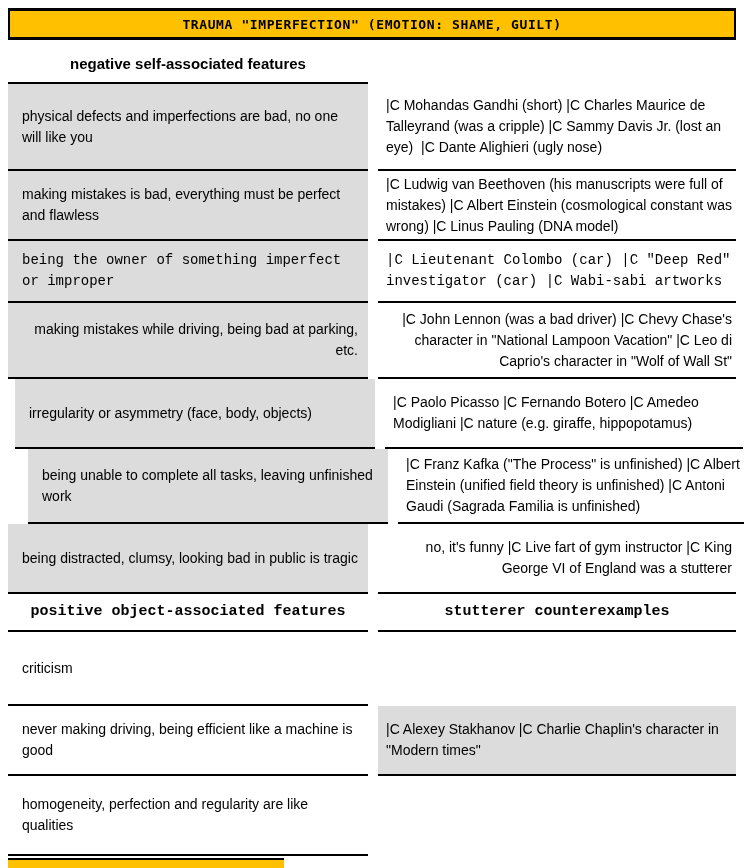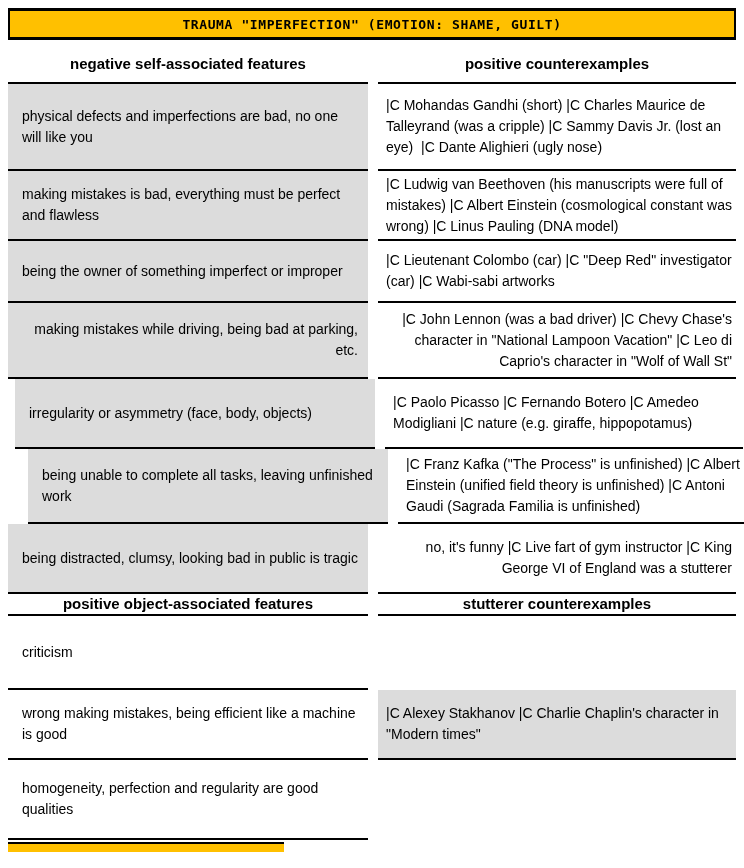--- a/index.html
+++ b/index.html
@@ -43,21 +43,21 @@
   }
 
   .col-header{
     display:flex;align-items:center;justify-content:center;
     font-weight:bold;
     font-size:15px;
     height:32px;
     border-bottom:2px solid var(--border);
     padding-bottom:8px;
   }
-  .col-headers.second .col-header{height:22px;padding-top:6px;}
+  .col-headers.second .col-header{height:38px;padding-top:6px;font-family:Liberation Mono, monospace;}
 
   .cell{
     display:flex;align-items:center;
     font-size:14px;
     line-height:21px;
     border-bottom:2px solid var(--border);
     white-space:pre-wrap;
   }
   .cell-left{padding:2px 10px 2px 14px;}
   .cell-right{padding:2px 4px 2px 8px;}
@@ -79,32 +79,31 @@
 
 <div class="page">
 
   <div class="title-bar">
     <span class="title-text">TRAUMA "IMPERFECTION" (EMOTION: SHAME, GUILT)</span>
   </div>
 
   <div class="section-1">
     <div class="grid col-headers">
       <div class="col-header">negative self-associated features</div>
-      <div class="col-header">positive counterexamples</div>
     </div>
 
     <div class="grid" style="grid-auto-rows:87px;">
       <div class="cell cell-left">physical defects and imperfections are bad, no one will like you</div>
       <div class="cell cell-right">|C Mohandas Gandhi (short) |C Charles Maurice de Talleyrand (was a cripple) |C Sammy Davis Jr. (lost an eye)  |C Dante Alighieri (ugly nose)</div>
     </div>
     <div class="grid" style="grid-auto-rows:70px;">
       <div class="cell cell-left">making mistakes is bad, everything must be perfect and flawless</div>
       <div class="cell cell-right">|C Ludwig van Beethoven (his manuscripts were full of mistakes) |C Albert Einstein (cosmological constant was wrong) |C Linus Pauling (DNA model)</div>
     </div>
-    <div class="grid" style="grid-auto-rows:62px;">
+    <div class="grid" style="grid-auto-rows:62px;font-family:Liberation Mono, monospace;">
       <div class="cell cell-left">being the owner of something imperfect or improper</div>
       <div class="cell cell-right">|C Lieutenant Colombo (car) |C "Deep Red" investigator (car) |C Wabi-sabi artworks</div>
     </div>
     <div class="grid" style="grid-auto-rows:76px;text-align:right;">
       <div class="cell cell-left">making mistakes while driving, being bad at parking, etc.</div>
       <div class="cell cell-right">|C John Lennon (was a bad driver) |C Chevy Chase's character in "National Lampoon Vacation" |C Leo di Caprio's character in "Wolf of Wall St"</div>
     </div>
     <div class="grid" style="grid-auto-rows:70px;padding-left:7px;">
       <div class="cell cell-left">irregularity or asymmetry (face, body, objects)</div>
       <div class="cell cell-right">|C Paolo Picasso |C Fernando Botero |C Amedeo Modigliani |C nature (e.g. giraffe, hippopotamus)</div>
@@ -122,23 +121,23 @@
   <div class="section-2">
     <div class="grid col-headers second">
       <div class="col-header">positive object-associated features</div>
       <div class="col-header">stutterer counterexamples</div>
     </div>
 
     <div class="grid" style="grid-auto-rows:74px;gap:40px;">
       <div class="cell cell-left">criticism</div>
     </div>
     <div class="grid" style="grid-auto-rows:70px;">
-      <div class="cell cell-left">wrong making mistakes, being efficient like a machine is good</div>
+      <div class="cell cell-left">never making driving, being efficient like a machine is good</div>
       <div class="cell cell-right">|C Alexey Stakhanov |C Charlie Chaplin's character in "Modern times"</div>
     </div>
     <div class="grid" style="grid-auto-rows:80px;">
-      <div class="cell cell-left">homogeneity, perfection and regularity are good qualities</div>
+      <div class="cell cell-left">homogeneity, perfection and regularity are like qualities</div>
     </div>
   </div>
 
   <div class="next-table-partial"></div>
 
 </div>
 
 </body></html>

